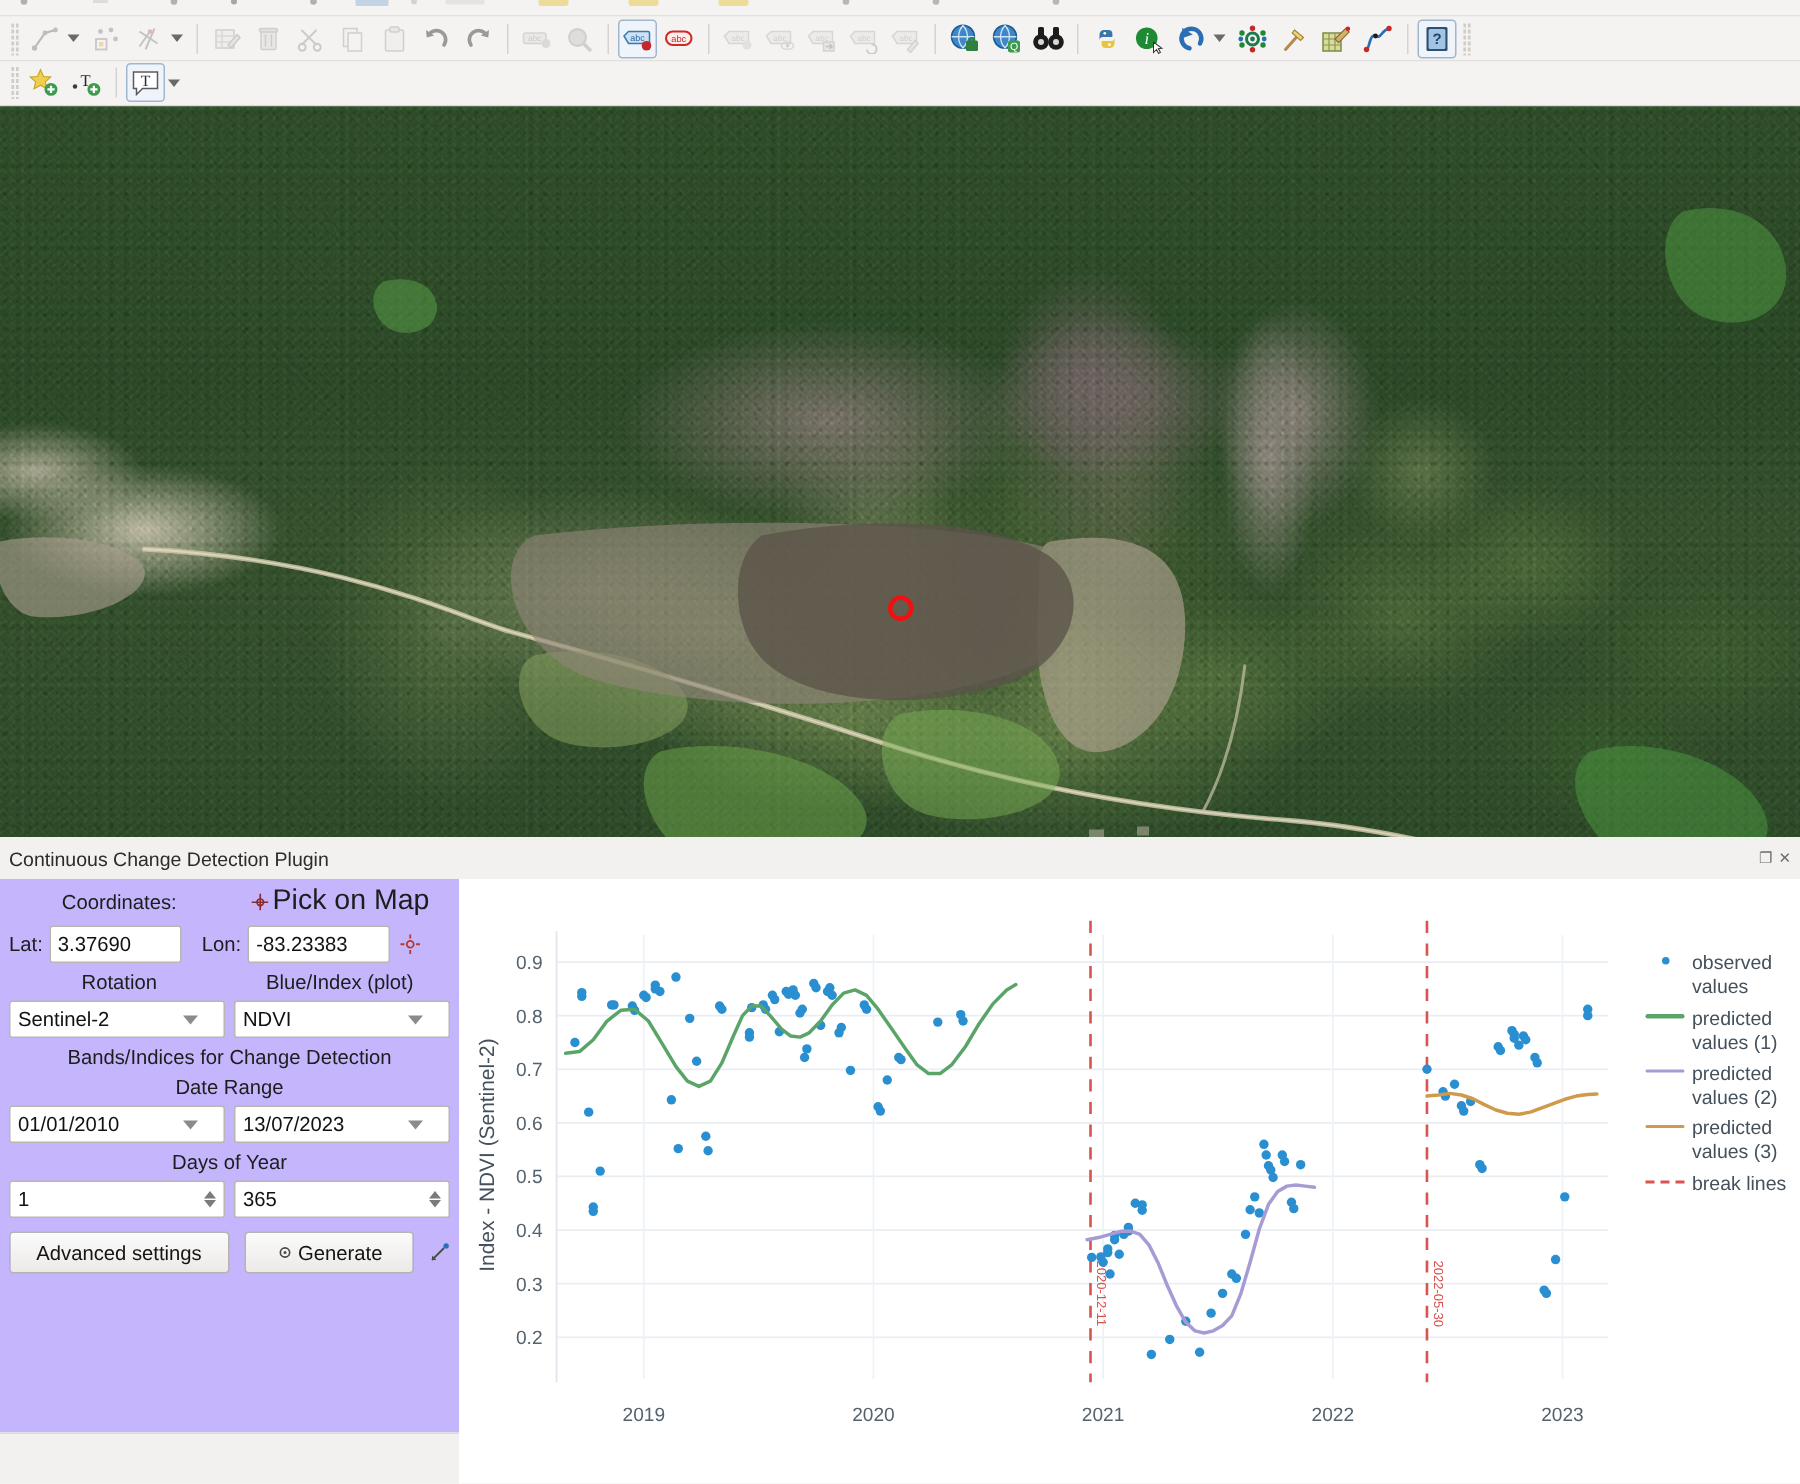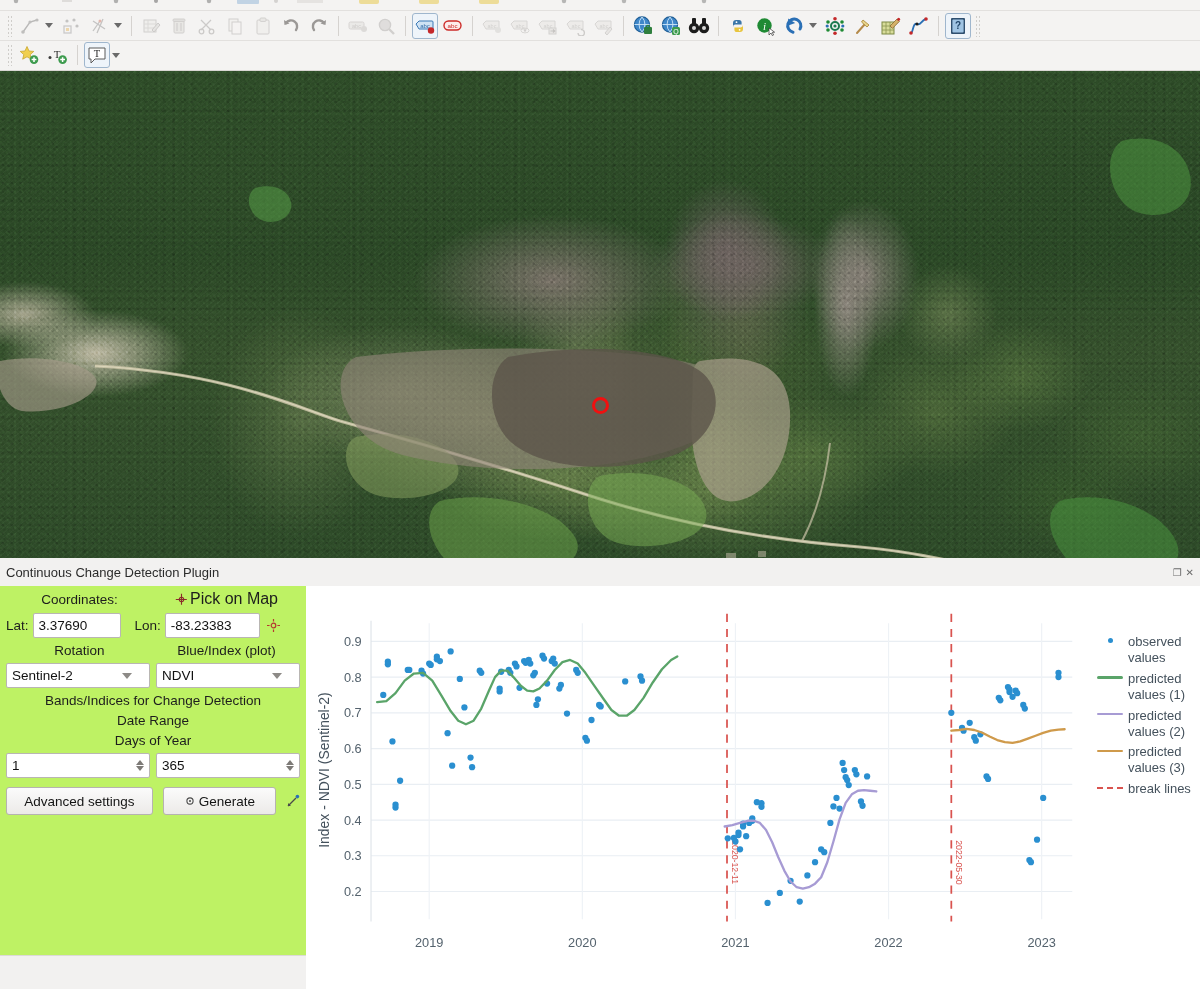--- a/index.html
+++ b/index.html
@@ -97,21 +97,21 @@
 
   
   #panel { width:1200px; height:464px; background:#f2f1f0; position:relative; display:flex; flex-direction:column; }
   #panel-title { height:28px; display:flex; align-items:center; padding:0 6px; font-size:13px; color:#2b2b2b; }
   #panel-title .ttl { flex:1; }
   #panel-title .pbtns { display:flex; gap:4px; align-items:center; color:#6c6c6c; font-size:10px; }
 
   #panel-body { flex:1; display:flex; }
 
   
-  #form { width:306px; background:#bef264; padding:0 6px 4px 6px; font-size:13.5px; }
+  #form { width:306px; background:#c4b5fd; padding:0 6px 4px 6px; font-size:13.5px; }
   .frow { display:flex; align-items:center; margin-top:5px; }
   .lbl-center { text-align:center; width:100%; font-size:13.5px; color:#1d1d1d; }
   .half { flex:1; }
   .fld {
     background:#fff; border:1px solid #b9b6b3; border-radius:2px;
     height:25px; display:flex; align-items:center; padding:0 5px; font-size:13.5px; color:#111;
     min-width:0;
   }
   .fld.select { justify-content:space-between; padding-right:17px; }
   .sel-caret { width:0;height:0;border-left:5px solid transparent;border-right:5px solid transparent;
@@ -121,21 +121,21 @@
   .sp-up { border-bottom:5px solid #7d7a77; }
   .sp-dn { border-top:5px solid #7d7a77; }
   .inline-label { font-size:13.5px; margin-right:4px; white-space:nowrap; }
   .btn {
     background:linear-gradient(#fbfbfb,#eceae8); border:1px solid #b6b3b0; border-radius:3px;
     height:28px; display:flex; align-items:center; justify-content:center; gap:3px;
     font-size:13.5px; padding:0 8px; color:#141414;
   }
   .pick-row { display:flex; align-items:center; margin-top:4px; }
   .pick-left { flex:1; text-align:center; font-size:13.5px; }
-  .pick-right { flex:1; display:flex; align-items:center; justify-content:center; gap:2px; font-size:16px;text-align:center; }
+  .pick-right { flex:1; display:flex; align-items:center; justify-content:center; gap:2px; font-size:19px;text-align:center; }
 
   
   #plot-wrap { flex:1; background:#ffffff; position:relative; }
   #plot { position:absolute; inset:0; }
   .plot-title { position:absolute; top:8px; left:0; right:0; text-align:center; font-size:13.5px; color:#3b4a54; }
   #plot-tools { position:absolute; top:6px; right:8px; display:flex; gap:7px; align-items:center; }
   .ptool { width:17px; height:17px; opacity:.45; display:block; }
   #legend { position:absolute; right:5px; top:48px; width:98px; font-size:13px; color:#44515c; line-height:1.22; }
   .leg-row { display:flex; align-items:flex-start; gap:5px; margin-bottom:5px; }
   .leg-key { width:26px; flex:none; height:13px; display:flex; align-items:center; justify-content:center; }
@@ -570,20 +570,30 @@
             <span class="sel-caret"></span>
           </div>
         </div>
 
         <div class="frow">
           <div class="lbl-center">Bands/Indices for Change Detection</div>
         </div>
 
         <div class="frow">
           <div class="lbl-center">Date Range</div>
+        </div>
+        <div class="frow" style="gap:6px">
+          <div class="fld select half">
+            <span>01/01/2010</span>
+            <span class="sel-caret"></span>
+          </div>
+          <div class="fld select half">
+            <span>13/07/2023</span>
+            <span class="sel-caret"></span>
+          </div>
         </div>
 
         <div class="frow">
           <div class="lbl-center">Days of Year</div>
         </div>
         <div class="frow" style="gap:6px">
           <div class="fld half">
             <span>1</span>
             <span class="spin-btns">
               <span class="sp-up"></span>

